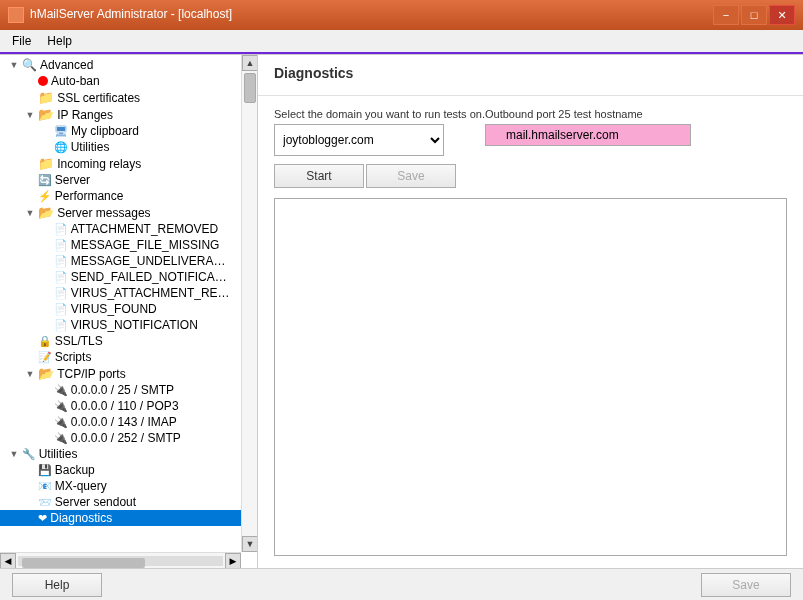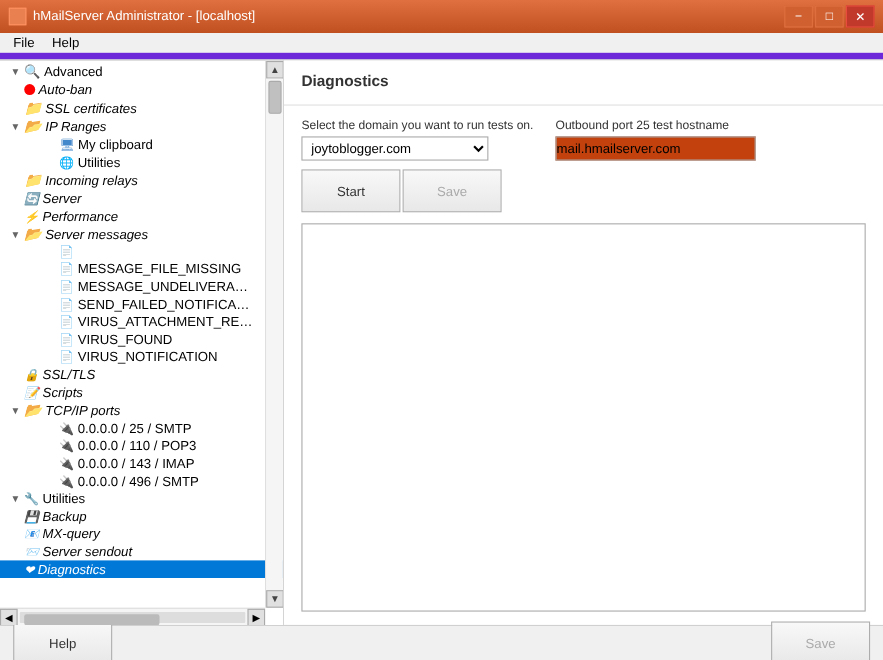--- a/index.html
+++ b/index.html
@@ -48,24 +48,24 @@
       color: white;
       font-size: 11px;
       cursor: pointer;
       display: flex;
       align-items: center;
       justify-content: center;
     }
     .title-btn.close { background: #c0392b; border-color: #e74c3c; }
     .menu-bar {
       background: #f0f0f0;
-      border-bottom: 6px solid #6d28d9;
+      border-bottom: 2px solid #6d28d9;
       height: 24px;
       display: flex;
-      align-items: flex-end;
+      align-items: center;
       padding: 0 4px;
     }
     .menu-item {
       padding: 2px 8px;
       cursor: pointer;
       font-size: 12px;
     }
     .main-content {
       display: flex;
       height: calc(600px - 30px - 24px - 32px);
@@ -85,21 +85,21 @@
     .tree-item {
       display: flex;
       align-items: center;
       padding: 1px 0;
       cursor: pointer;
       white-space: nowrap;
       font-size: 12px;
     }
     .tree-item.selected { background: #0078d7; color: white; }
     .indent1 { padding-left: 8px; }
-    .indent2 { padding-left: 8px; font-style: italic; }
+    .indent2 { padding-left: 24px; }
     .indent3 { padding-left: 40px; }
     .expand-icon {
       width: 12px;
       height: 12px;
       display: inline-flex;
       align-items: center;
       justify-content: center;
       font-size: 9px;
       color: #666;
       margin-right: 2px;
@@ -136,55 +136,54 @@
     }
     .description {
       font-size: 12px;
       color: #333;
       margin-bottom: 12px;
     }
     .form-row {
       display: flex;
       align-items: flex-start;
       margin-bottom: 8px;
-      gap: 20px;
     }
     .form-group {
       display: flex;
       flex-direction: column;
       gap: 4px;
     }
     .form-label {
       font-size: 11px;
       color: #333;
     }
     .form-select {
       width: 170px;
+      height: 32px;
+      border: 1px solid #aaa;
+      background: white;
+      font-size: 12px;
+      padding: 0 4px;
+    }
+    .form-input {
+      width: 206px;
       height: 22px;
       border: 1px solid #aaa;
-      background: white;
-      font-size: 12px;
-      padding: 0 4px;
-    }
-    .form-input {
-      width: 182px;
-      height: 22px;
-      border: 1px solid #aaa;
-      background: #c2410c;
-      font-size: 12px;
-      padding: 0 0;
+      background: #f9a8d4;
+      font-size: 12px;
+      padding: 0 20px;
     }
     .btn-row {
       display: flex;
       gap: 2px;
       margin-bottom: 10px;
     }
     .btn {
       min-width: 90px;
-      height: 39px;
+      height: 24px;
       background: linear-gradient(to bottom, #f8f8f8, #e8e8e8);
       border: 1px solid #adadad;
       color: #333;
       font-size: 12px;
       cursor: pointer;
       padding: 0 12px;
     }
     .btn:disabled, .btn.disabled {
       color: #aaa;
       cursor: default;
@@ -311,20 +310,21 @@
 
       <div class="tree-item indent2">
         <span class="expand-icon">▼</span>
         <span style="color:#e8a000;font-size:13px;margin-right:3px;">📂</span>
         <span>Server messages</span>
       </div>
 
       <div class="tree-item indent3">
         <span class="expand-icon">&nbsp;</span>
         <span style="color:#aaa;font-size:11px;margin-right:3px;">📄</span>
+        <span>ATTACHMENT_REMOVED</span>
       </div>
 
       <div class="tree-item indent3">
         <span class="expand-icon">&nbsp;</span>
         <span style="color:#aaa;font-size:11px;margin-right:3px;">📄</span>
         <span>MESSAGE_FILE_MISSING</span>
       </div>
 
       <div class="tree-item indent3">
         <span class="expand-icon">&nbsp;</span>
@@ -388,21 +388,21 @@
 
       <div class="tree-item indent3">
         <span class="expand-icon">&nbsp;</span>
         <span style="color:#4488cc;font-size:11px;margin-right:3px;">🔌</span>
         <span>0.0.0.0 / 143 / IMAP</span>
       </div>
 
       <div class="tree-item indent3">
         <span class="expand-icon">&nbsp;</span>
         <span style="color:#4488cc;font-size:11px;margin-right:3px;">🔌</span>
-        <span>0.0.0.0 / 496 / SMTP</span>
+        <span>0.0.0.0 / 252 / SMTP</span>
       </div>
 
       <div class="tree-item indent1">
         <span class="expand-icon">▼</span>
         <span style="color:#cc4444;font-size:11px;margin-right:3px;">🔧</span>
         <span>Utilities</span>
       </div>
 
       <div class="tree-item indent2">
         <span class="expand-icon">&nbsp;</span>

